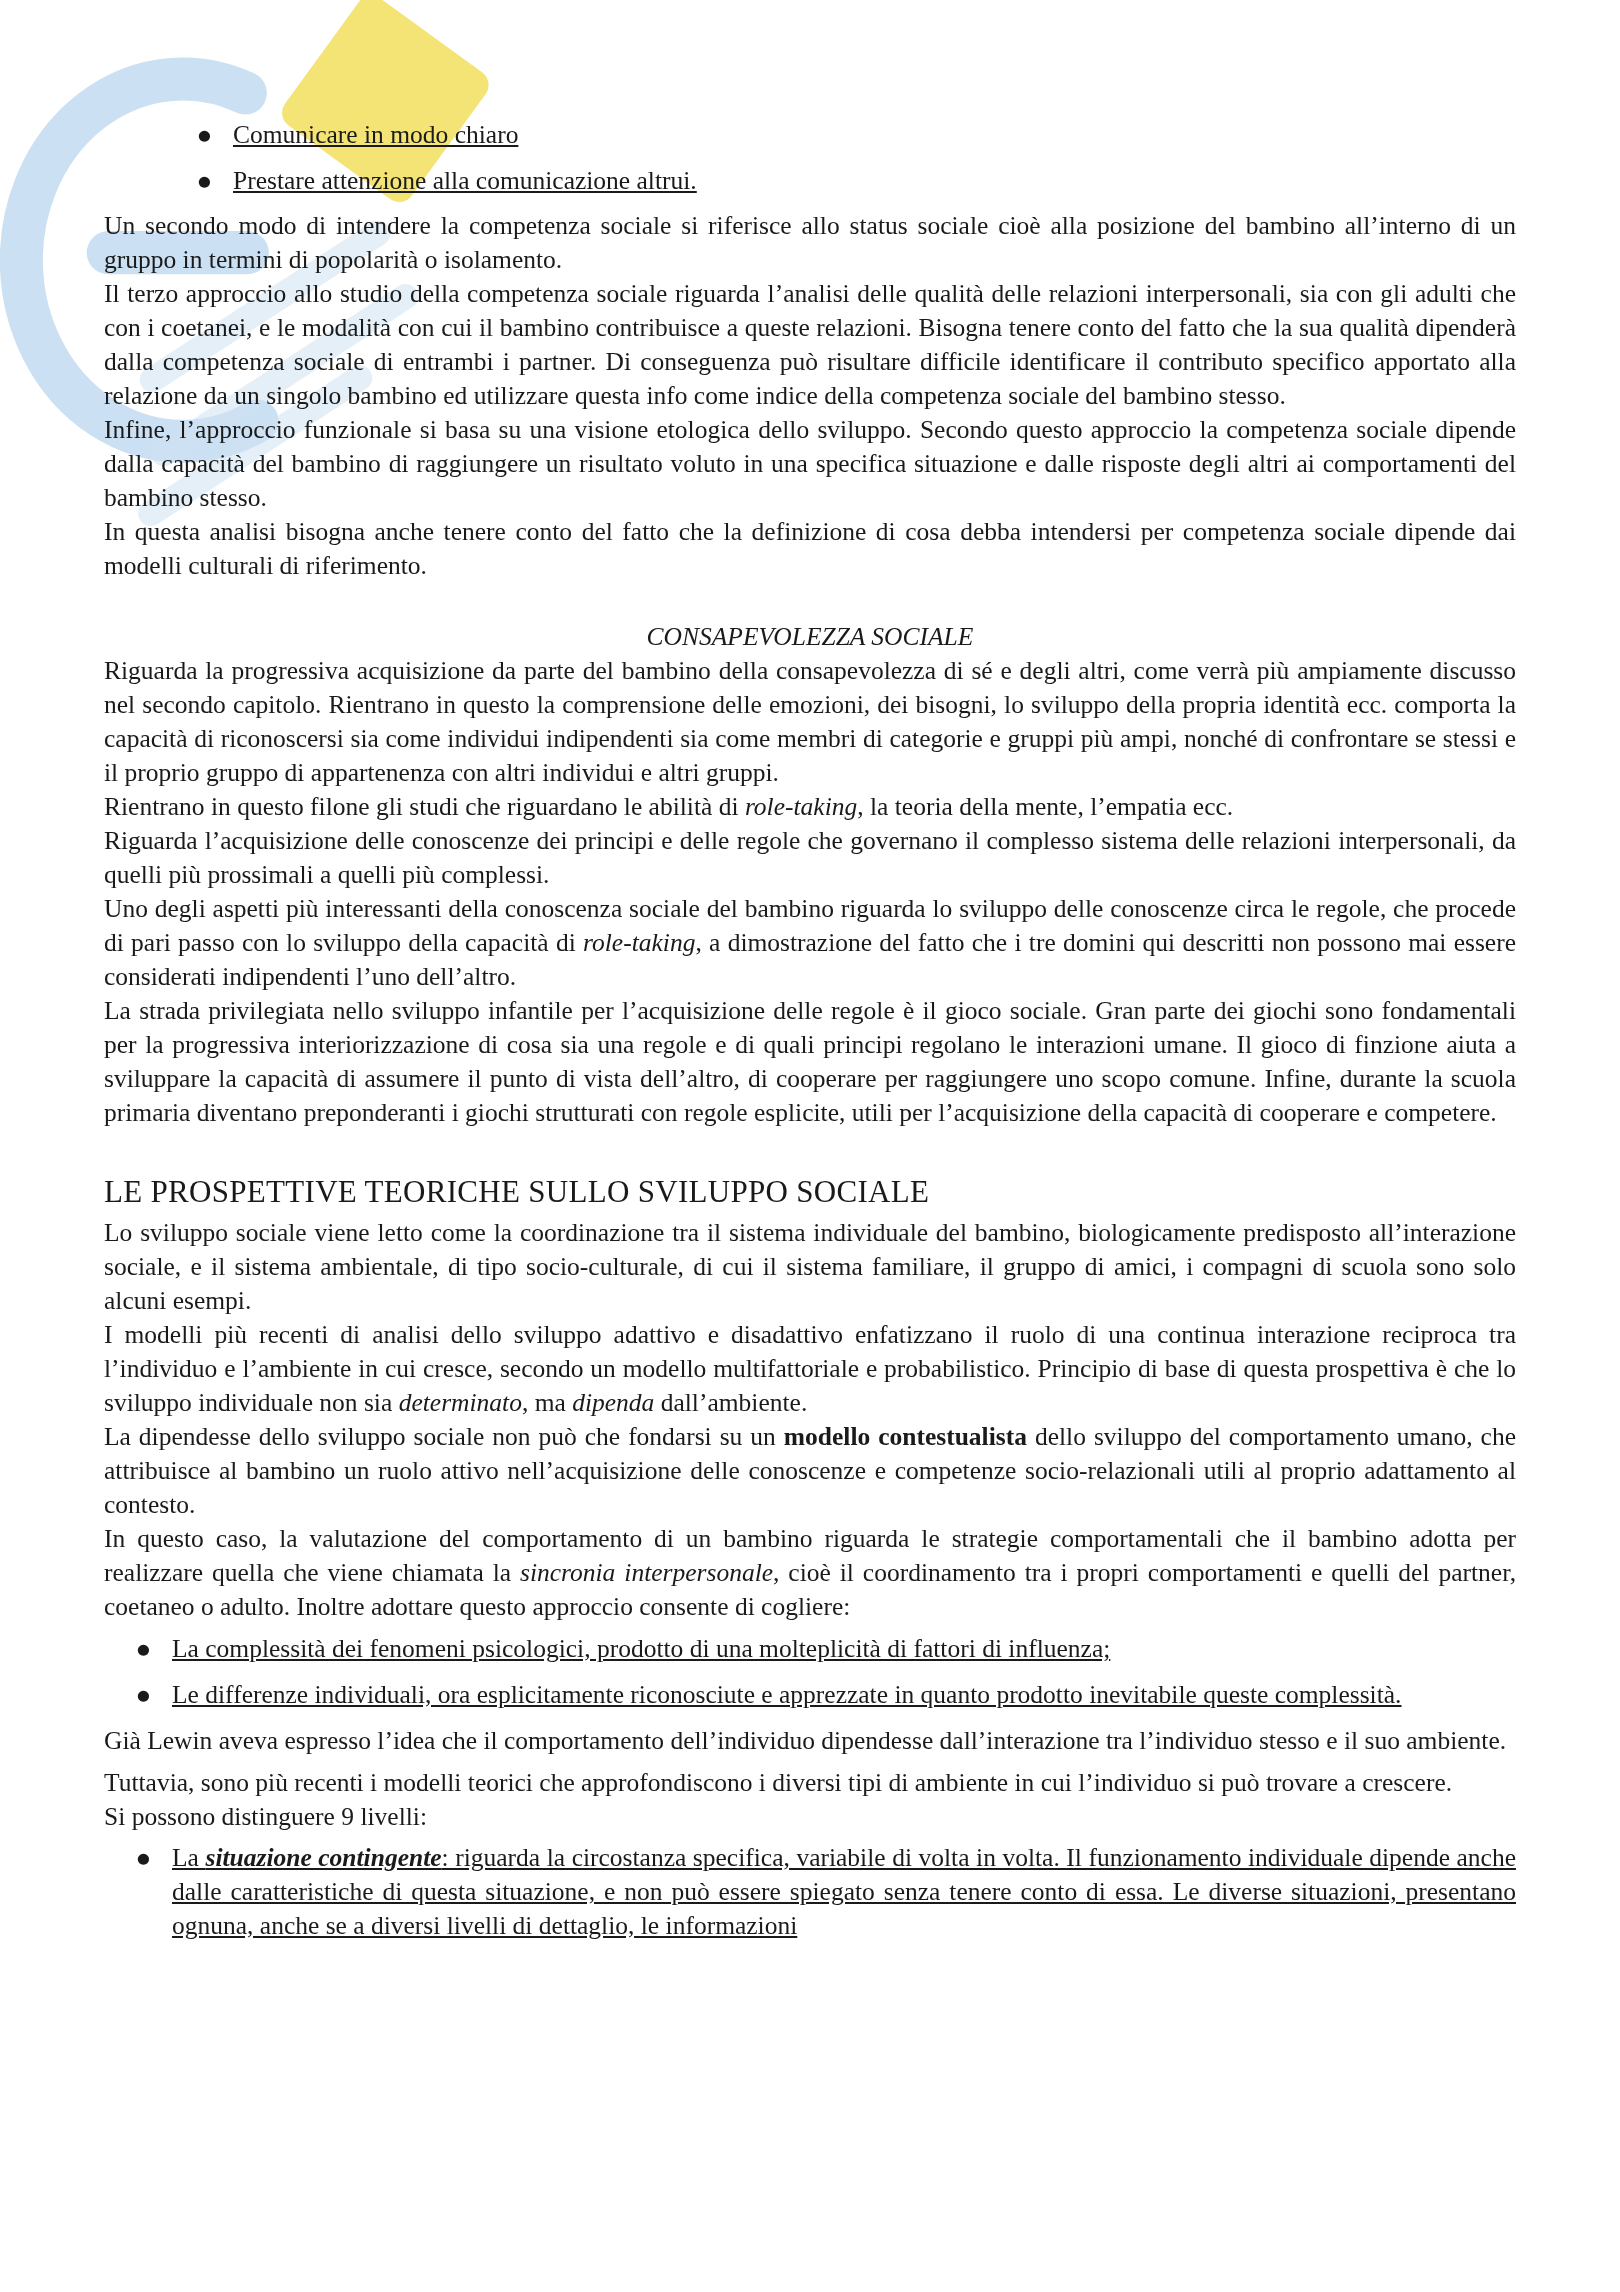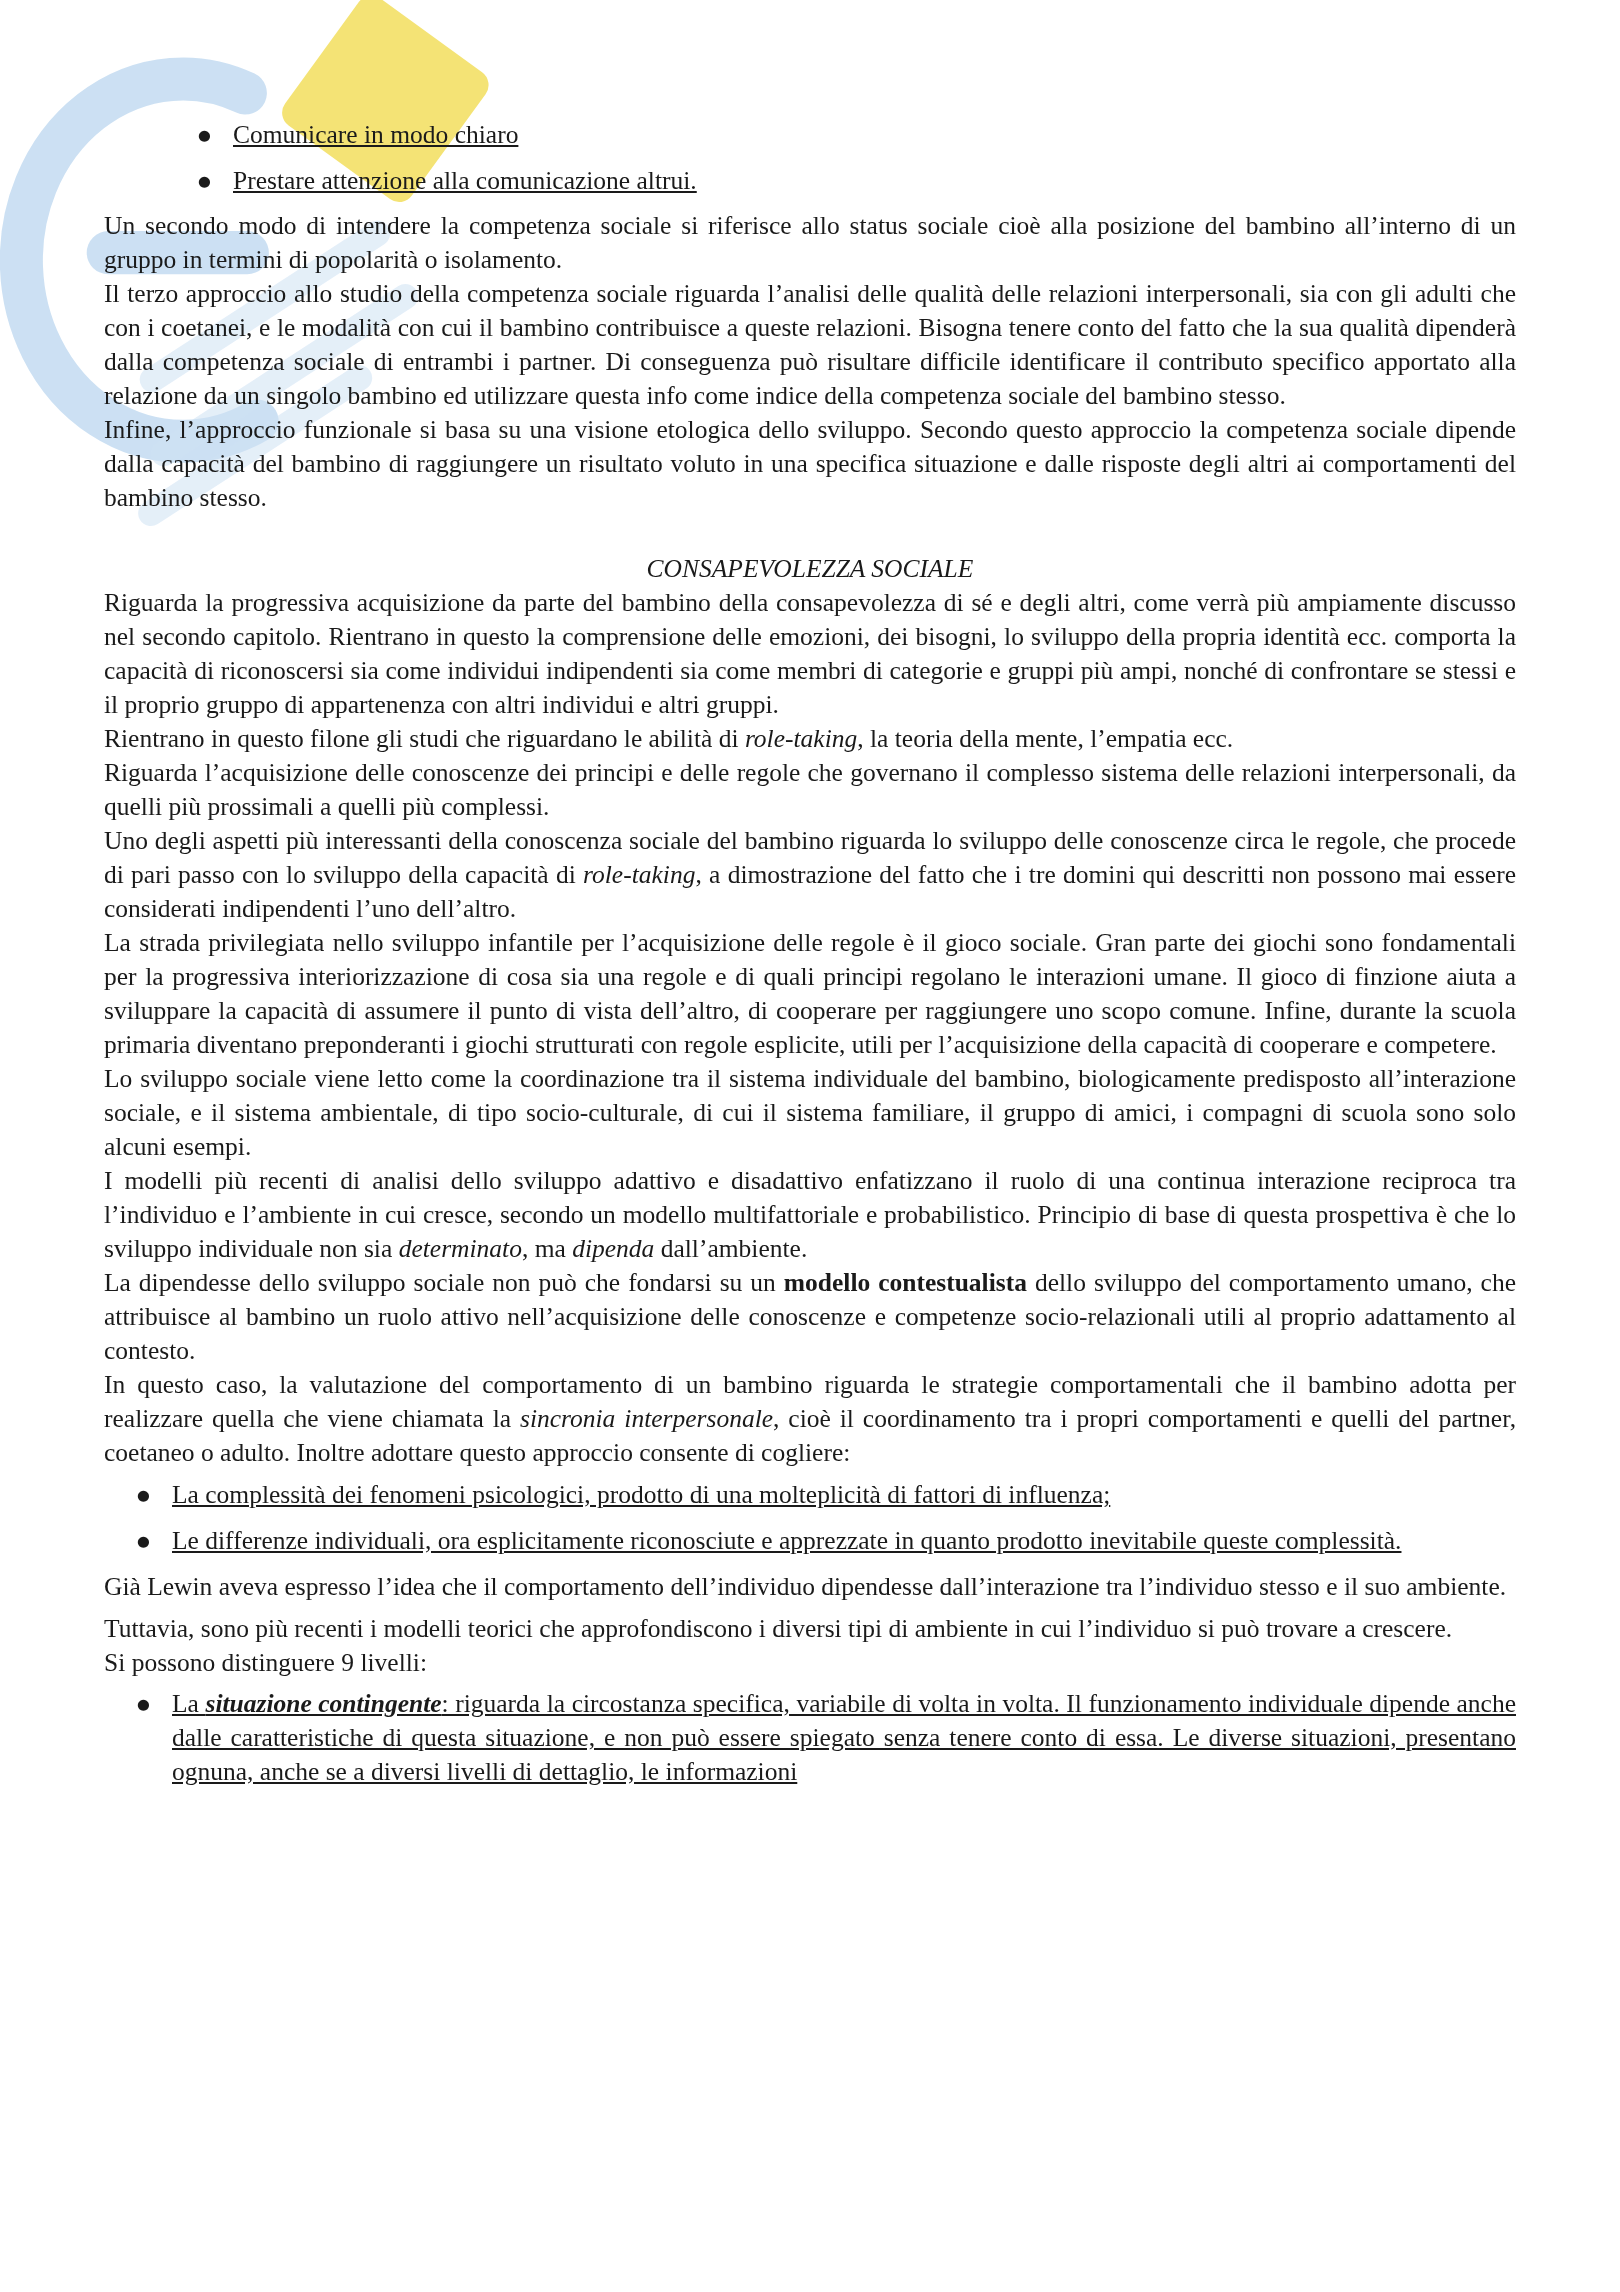--- a/index.html
+++ b/index.html
@@ -82,26 +82,28 @@
         <span class="marker">●</span>
         <span class="btext"><span>Comunicare in modo chiaro</span></span>
       </div>
       <div class="bullet indent-2">
         <span class="marker">●</span>
         <span class="btext"><span>Prestare attenzione alla comunicazione altrui.</span></span>
       </div>
       <p class="para"><span>Un secondo modo di intendere la competenza sociale si riferisce allo status sociale cioè alla posizione del bambino all’interno di un gruppo in termini di popolarità o isolamento.</span></p>
       <p class="para"><span>Il terzo approccio allo studio della competenza sociale riguarda l’analisi delle qualità delle relazioni interpersonali, sia con gli adulti che con i coetanei, e le modalità con cui il bambino contribuisce a queste relazioni. Bisogna tenere conto del fatto che la sua qualità dipenderà dalla competenza sociale di entrambi i partner. Di conseguenza può risultare difficile identificare il contributo specifico apportato alla relazione da un singolo bambino ed utilizzare questa info come indice della competenza sociale del bambino stesso.</span></p>
       <p class="para"><span>Infine, l’approccio funzionale si basa su una visione etologica dello sviluppo. Secondo questo approccio la competenza sociale dipende dalla capacità del bambino di raggiungere un risultato voluto in una specifica situazione e dalle risposte degli altri ai comportamenti del bambino stesso.</span></p>
+      <p class="para"><span>In questa analisi bisogna anche tenere conto del fatto che la definizione di cosa debba intendersi per competenza sociale dipende dai modelli culturali di riferimento.</span></p>
       <p class="h-italic"><span>CONSAPEVOLEZZA SOCIALE</span></p>
       <p class="para"><span>Riguarda la progressiva acquisizione da parte del bambino della consapevolezza di sé e degli altri, come verrà più ampiamente discusso nel secondo capitolo. Rientrano in questo la comprensione delle emozioni, dei bisogni, lo sviluppo della propria identità ecc. comporta la capacità di riconoscersi sia come individui indipendenti sia come membri di categorie e gruppi più ampi, nonché di confrontare se stessi e il proprio gruppo di appartenenza con altri individui e altri gruppi.</span></p>
       <p class="para"><span>Rientrano in questo filone gli studi che riguardano le abilità di </span><span class="i">role-taking</span><span>, la teoria della mente, l’empatia ecc.</span></p>
       <p class="para"><span>Riguarda l’acquisizione delle conoscenze dei principi e delle regole che governano il complesso sistema delle relazioni interpersonali, da quelli più prossimali a quelli più complessi.</span></p>
       <p class="para"><span>Uno degli aspetti più interessanti della conoscenza sociale del bambino riguarda lo sviluppo delle conoscenze circa le regole, che procede di pari passo con lo sviluppo della capacità di </span><span class="i">role-taking</span><span>, a dimostrazione del fatto che i tre domini qui descritti non possono mai essere considerati indipendenti l’uno dell’altro.</span></p>
       <p class="para"><span>La strada privilegiata nello sviluppo infantile per l’acquisizione delle regole è il gioco sociale. Gran parte dei giochi sono fondamentali per la progressiva interiorizzazione di cosa sia una regole e di quali principi regolano le interazioni umane. Il gioco di finzione aiuta a sviluppare la capacità di assumere il punto di vista dell’altro, di cooperare per raggiungere uno scopo comune. Infine, durante la scuola primaria diventano preponderanti i giochi strutturati con regole esplicite, utili per l’acquisizione della capacità di cooperare e competere.</span></p>
+      <p class="h-large"><span>LE PROSPETTIVE TEORICHE SULLO SVILUPPO SOCIALE</span></p>
       <p class="para"><span>Lo sviluppo sociale viene letto come la coordinazione tra il sistema individuale del bambino, biologicamente predisposto all’interazione sociale, e il sistema ambientale, di tipo socio-culturale, di cui il sistema familiare, il gruppo di amici, i compagni di scuola sono solo alcuni esempi.</span></p>
       <p class="para"><span>I modelli più recenti di analisi dello sviluppo adattivo e disadattivo enfatizzano il ruolo di una continua interazione reciproca tra l’individuo e l’ambiente in cui cresce, secondo un modello multifattoriale e probabilistico. Principio di base di questa prospettiva è che lo sviluppo individuale non sia </span><span class="i">determinato</span><span>, ma </span><span class="i">dipenda</span><span> dall’ambiente.</span></p>
       <p class="para"><span>La dipendesse dello sviluppo sociale non può che fondarsi su un </span><span class="b">modello contestualista</span><span> dello sviluppo del comportamento umano, che attribuisce al bambino un ruolo attivo nell’acquisizione delle conoscenze e competenze socio-relazionali utili al proprio adattamento al contesto.</span></p>
       <p class="para"><span>In questo caso, la valutazione del comportamento di un bambino riguarda le strategie comportamentali che il bambino adotta per realizzare quella che viene chiamata la </span><span class="i">sincronia interpersonale</span><span>, cioè il coordinamento tra i propri comportamenti e quelli del partner, coetaneo o adulto. Inoltre adottare questo approccio consente di cogliere:</span></p>
       <div class="bullet indent-1 mt-s">
         <span class="marker">●</span>
         <span class="btext"><span>La complessità dei fenomeni psicologici, prodotto di una molteplicità di fattori di influenza;</span></span>
       </div>
       <div class="bullet indent-1 mt-s">
         <span class="marker">●</span>

